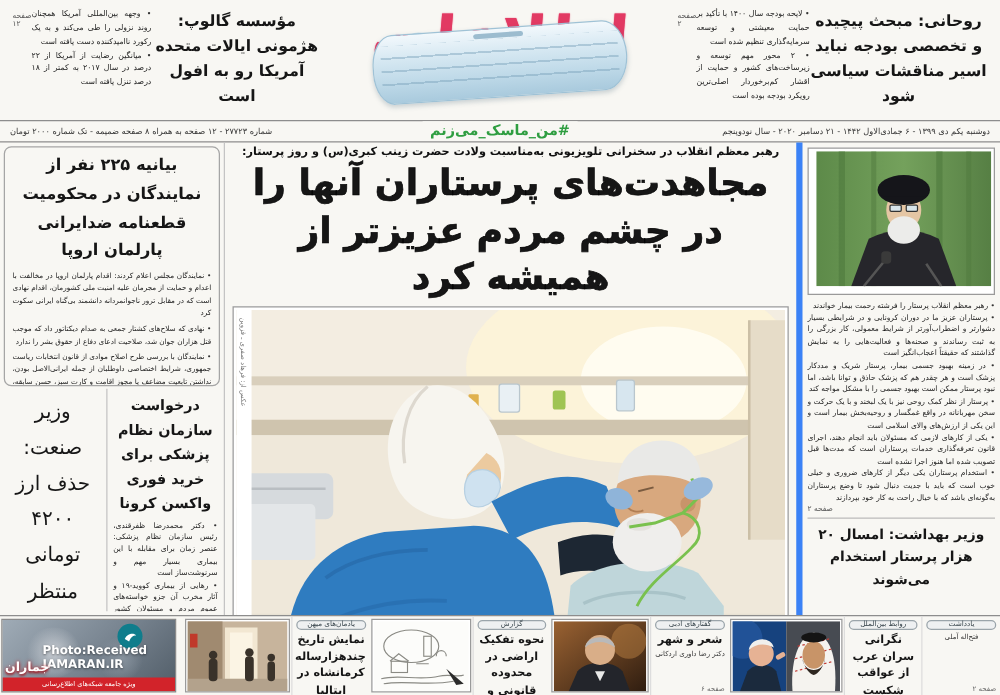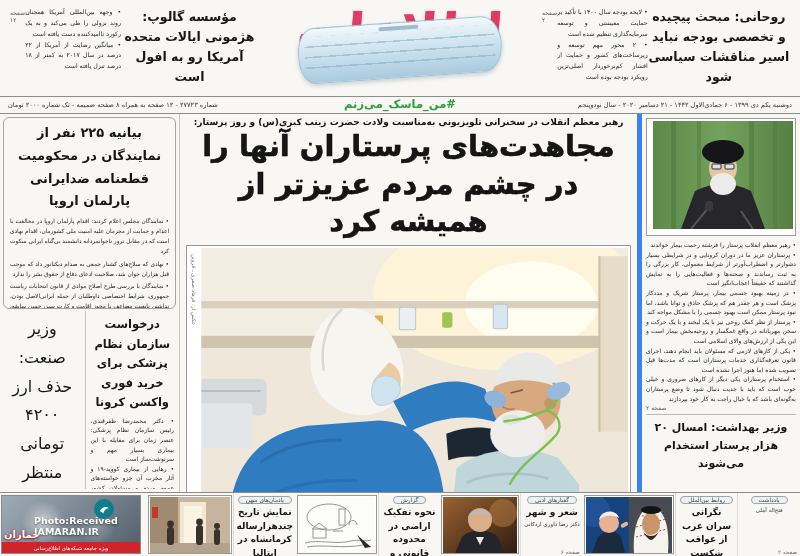--- a/index.html
+++ b/index.html
@@ -51,21 +51,21 @@
   .st-body .para{margin-bottom:2px}
   .leftrow{display:flex;height:178px}
   .vaccine{flex:1.12;padding:2px 5px;border-left:1px solid #c4c4c4;overflow:hidden}
   .industry{flex:1;padding:2px 5px;overflow:hidden}
   .vaccine h3{font-size:11.5px;font-weight:bold;text-align:center;line-height:1.7;margin:2px 0 3px}
   .industry h3{font-size:16px;font-weight:normal;text-align:center;line-height:1.8;margin:2px 0 3px}
 
   
   .strip{height:64px;border-top:1px solid #8d8d8d;display:flex;align-items:stretch;background:#f8f7f3}
   .cell{min-width:0}
-  .cell.text{flex:1;padding:3px 3px 1px;text-align:center;border-left:1px solid #ddd;display:flex;flex-direction:column;align-items:center}
+  .cell.text{flex:1;padding:3px 3px 1px;text-align:center;border-left:1px solid #ddd;display:flex;flex-direction:column;}
   .badge{display:inline-block;font-size:5.8px;border:1px solid #9aa4aa;border-radius:8px;padding:0 7px;color:#39464d;background:#eef0f1;margin-bottom:2px;white-space:nowrap}
   .celltitle{font-size:9px;font-weight:bold;line-height:1.5}
   .cellauthor{font-size:5.6px;color:#333;margin-top:1px}
   .cellpage{font-size:5.6px;color:#666;margin-top:auto;align-self:flex-start}
   .photo-cell{border:1px solid #9a9a9a;background:#fff;padding:1px;margin:2px 1px;flex:0 0 auto}
   .photo-cell svg{display:block}
 
   
   .jamaran{flex:0 0 140px;position:relative;margin:2px 6px 2px 1px;border:1px solid #8a8a8a;overflow:hidden;
            background:linear-gradient(135deg,#9fabb6 0%,#76828e 55%,#515d68 100%)}

